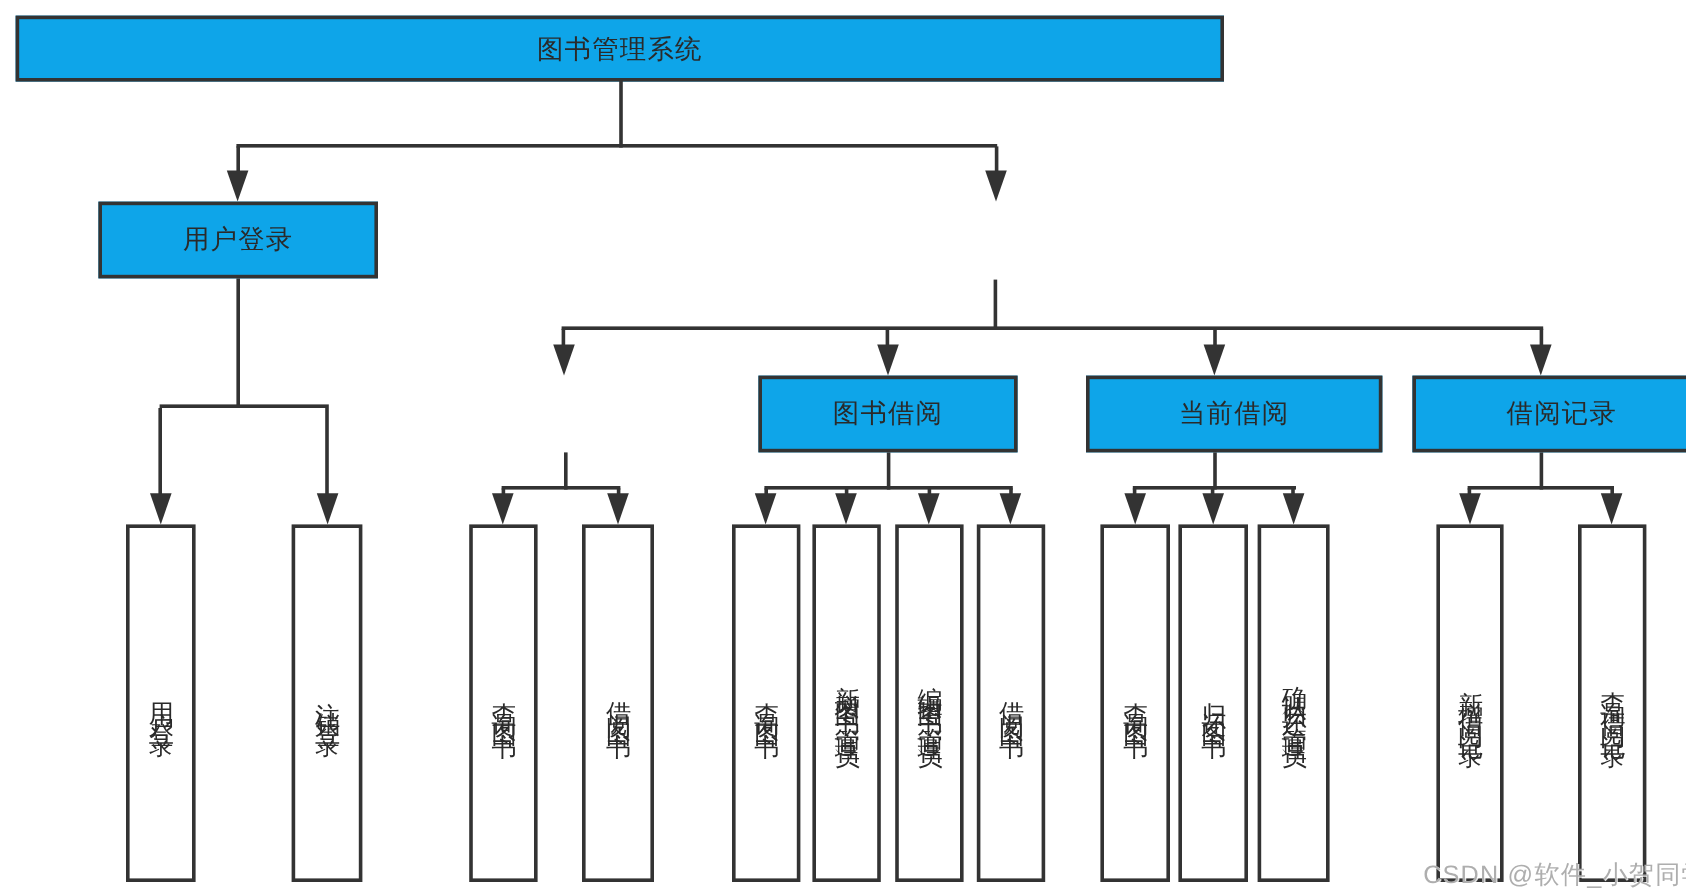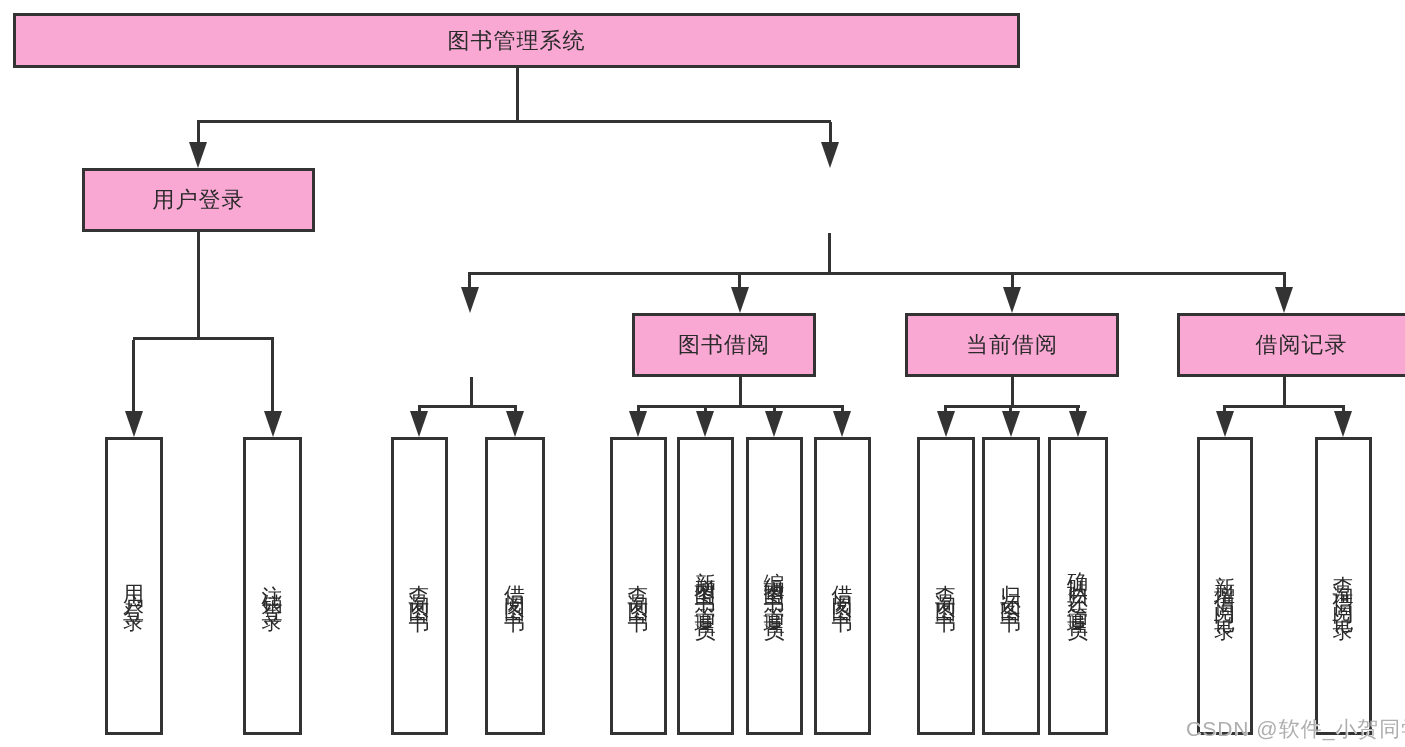--- a/index.html
+++ b/index.html
@@ -2,21 +2,21 @@
 <html><head>
 <meta charset="utf-8">
 <style>
   * { margin:0; padding:0; box-sizing:border-box; }
   html,body { background:#ffffff; }
   .stage {
     position:relative; width:1405px; height:747px; background:#ffffff;
     font-family:"Liberation Sans","DejaVu Sans",sans-serif; overflow:hidden;
   }
   .box {
-    position:absolute; border:3px solid #333333; background:#f9a8d4;
+    position:absolute; border:3px solid #333333; background:#0ea5e9;
     display:flex; align-items:center; justify-content:center;
     font-size:22px; letter-spacing:1px; color:#2a2a2a; white-space:nowrap;
   }
   .vbox {
     position:absolute; top:437px; height:298px;
     border:3px solid #333333; background:#ffffff;
     display:flex; align-items:center; justify-content:center;
   }
   .vbox span {
     writing-mode:vertical-rl; text-orientation:mixed;
@@ -39,22 +39,22 @@
 </style>
 </head>
 <body>
 
 <div class="stage">
 
   <div class="box" style="left:13px;top:13px;width:1007px;height:55px">图书管理系统</div>
 
   <div class="box" style="left:82px;top:168px;width:233px;height:64px">用户登录</div>
 
-  <div class="box" style="left:632px;top:313px;width:184px;height:64px">图书借阅</div>
-  <div class="box" style="left:905px;top:313px;width:214px;height:64px">当前借阅</div>
+  <div class="box" style="left:632px;top:313px;width:216px;height:64px">图书借阅</div>
+  <div class="box" style="left:905px;top:313px;width:247px;height:64px">当前借阅</div>
   <div class="box" style="left:1177px;top:313px;width:249px;height:64px">借阅记录</div>
 
   <div class="vbox" style="left:105px;width:58px">
     <span>用户登录</span>
     </div>
   <div class="vbox" style="left:243px;width:59px">
     <span>注销登录</span>
     </div>
 
   <div class="vbox" style="left:391px;width:57px">

